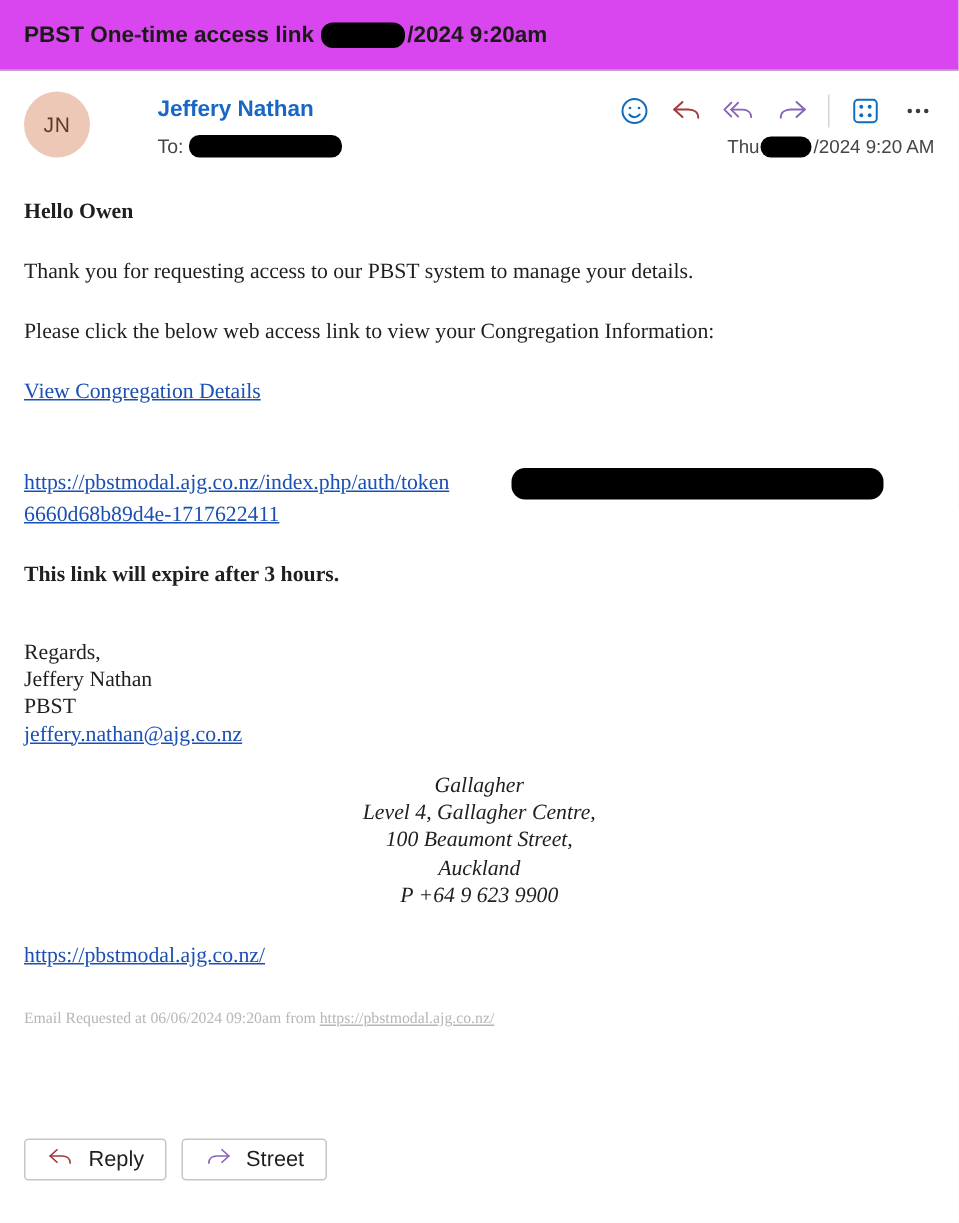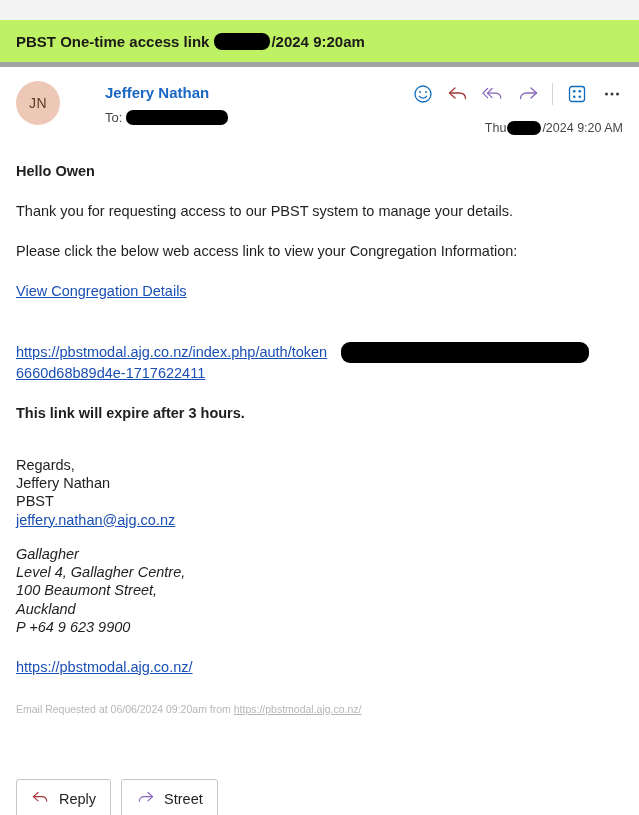--- a/index.html
+++ b/index.html
@@ -19,26 +19,25 @@
     position: relative;
     width: 639px;
     height: 815px;
     background: #ffffff;
     box-sizing: border-box;
   }
   
   .titlebar {
     height: 47px;
     box-sizing: border-box;
-    border-bottom: 5px solid #a3a3a3;
+    border-bottom: 1px solid #a3a3a3;
     display: flex;
     align-items: center;
     padding: 0 16px;
-    background: #bef264;
-    margin-top: 20px;
+    background: #d946ef;
   }
   .subject {
     font-size: 15px;
     font-weight: bold;
     color: #1b1a19;
     display: flex;
     align-items: center;
     white-space: nowrap;
   }
   .redact {
@@ -117,40 +116,41 @@
     justify-content: center;
     cursor: pointer;
   }
   .ic svg { display: block; }
   .divider-v {
     width: 1px;
     height: 22px;
     background: #d6d4d2;
   }
   .date-line {
-    margin-top: 16px;
+    margin-top: 6px;
     font-size: 12.5px;
     color: #484644;
     display: flex;
     align-items: center;
     justify-content: flex-end;
     white-space: nowrap;
   }
   .date-line .redact {
     width: 34px;
     height: 14px;
     border-radius: 7px;
     margin: 0 1px;
   }
   
   .body {
     padding: 26px 16px 0 16px;
     font-size: 14.5px;
     line-height: 1.45;
     color: #201f1e;
+    font-family: Liberation Serif, serif;
   }
   .body p { margin: 0 0 19px 0; }
   .b-strong { font-weight: bold; }
   a.link {
     color: #1a4fb4;
     text-decoration: underline;
     word-break: break-all;
     margin-top: 24px;
   }
   .linkwrap { position: relative; }
@@ -163,20 +163,21 @@
     margin-top: 32px;
     font-size: 14.5px;
     line-height: 1.25;
   }
   .sig div { white-space: pre; }
   .addr {
     margin-top: 16px;
     font-style: italic;
     font-size: 14.5px;
     line-height: 1.27;
+    text-align: center;
   }
   .site-link { margin-top: 20px; }
   .footnote {
     margin-top: 24px;
     font-size: 10.5px;
     color: #b9b6b4;
   }
   .footnote a {
     color: #b9b6b4;
     text-decoration: underline;
@@ -189,21 +190,21 @@
     bottom: 0;
     height: 68px;
     box-sizing: border-box;
     background: #ffffff;
     padding: 12px 16px;
     display: flex;
     gap: 10px;
     align-items: flex-start;
   }
   .btn {
-    height: 40px;
+    height: 28px;
     min-width: 92px;
     padding: 0 14px;
     border: 1px solid #c8c6c4;
     border-radius: 3px;
     background: #ffffff;
     display: flex;
     align-items: center;
     gap: 9px;
     font-size: 14.5px;
     color: #201f1e;

